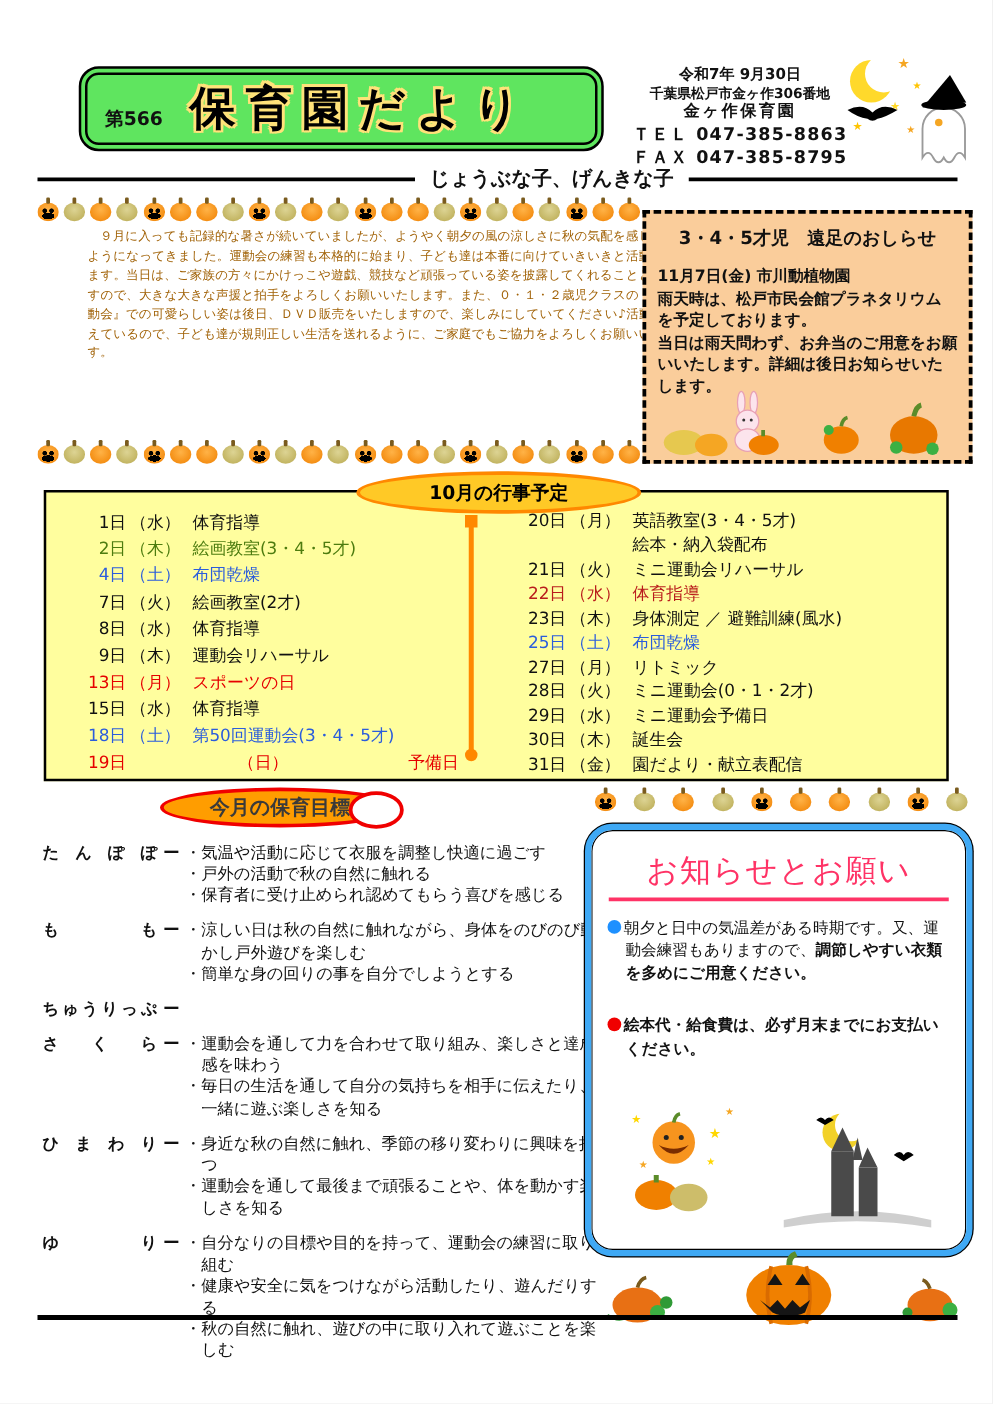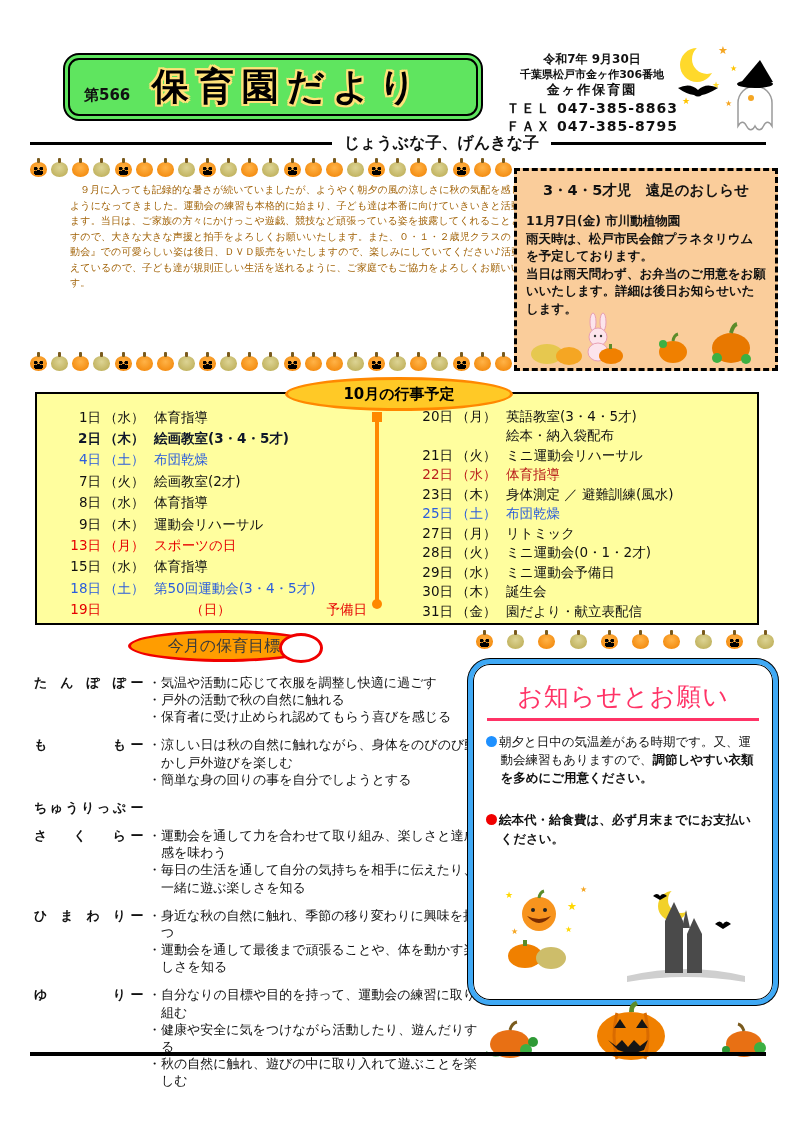--- a/index.html
+++ b/index.html
@@ -71,21 +71,21 @@
   .sch-col.left .sch-row{height:21.4px;}
   .sch-col.right .sch-row{height:19.5px;}
   .sch-row{display:flex;align-items:center;white-space:nowrap;}
   .sch-row .d{width:44px;text-align:right;flex:none;}
   .sch-row .w{width:46px;margin-left:3px;flex:none;}
   .sch-row .e{margin-left:4px;}
 
   
   .goals-title{position:absolute;left:128px;top:630px;width:192px;height:32px;
     background:#FF9D00;border:3px solid #F00000;border-radius:50%;box-sizing:border-box;
-    text-align:center;line-height:26px;font-weight:normal;font-size:16px;color:#3a3a3a;}
+    text-align:center;line-height:26px;font-weight:bold;font-size:16px;color:#3a3a3a;}
   .goals-title::after{content:"";position:absolute;right:-6px;top:0px;width:38px;height:24px;
     background:#fff;border:3px solid #F00000;border-radius:50%;}
   .goals{position:absolute;left:34px;top:674px;width:450px;}
   .goal{display:flex;margin-bottom:11px;font-size:13px;line-height:1.32;}
   .gname{width:92px;font-weight:bold;text-align:justify;text-align-last:justify;flex:none;}
   .gdash{width:22px;font-weight:bold;flex:none;text-align:center;}
   .gitems{flex:1;}
   .gitem{text-indent:-1em;padding-left:1em;}
 
   
@@ -247,21 +247,21 @@
 
   <div class="schedule">
     <div class="sch-title">10月の行事予定</div>
     <div class="sch-vline"></div>
     <div class="sch-col left">
         <div class="sch-row" style="color: rgb(17, 17, 17);">
           <span class="d">1日</span>
           <span class="w">（水）</span>
           <span class="e">体育指導</span>
         </div>
-        <div class="sch-row" style="color: #0f172a; font-weight: bold;">
+        <div class="sch-row" style="color: #4d7c0f;">
           <span class="d">2日</span>
           <span class="w">（木）</span>
           <span class="e">絵画教室(3・4・5才)</span>
         </div>
         <div class="sch-row" style="color: rgb(43, 93, 220);">
           <span class="d">4日</span>
           <span class="w">（土）</span>
           <span class="e">布団乾燥</span>
         </div>
         <div class="sch-row" style="color: rgb(17, 17, 17);">

